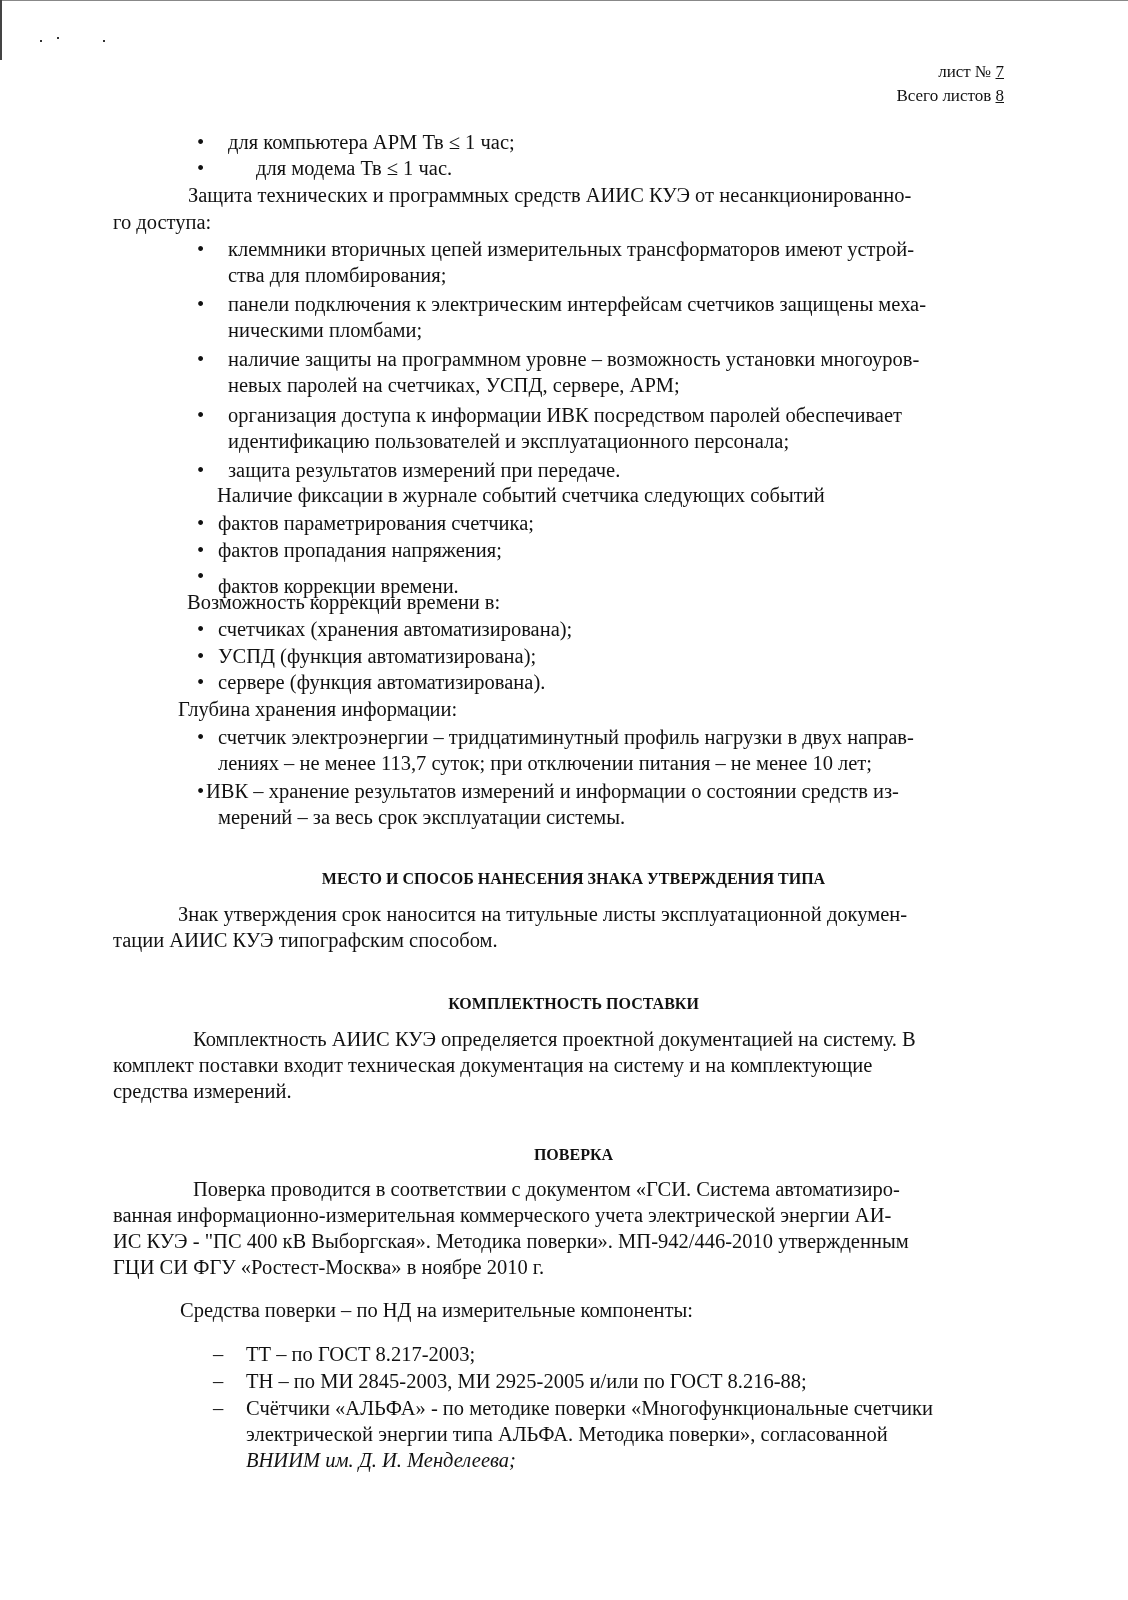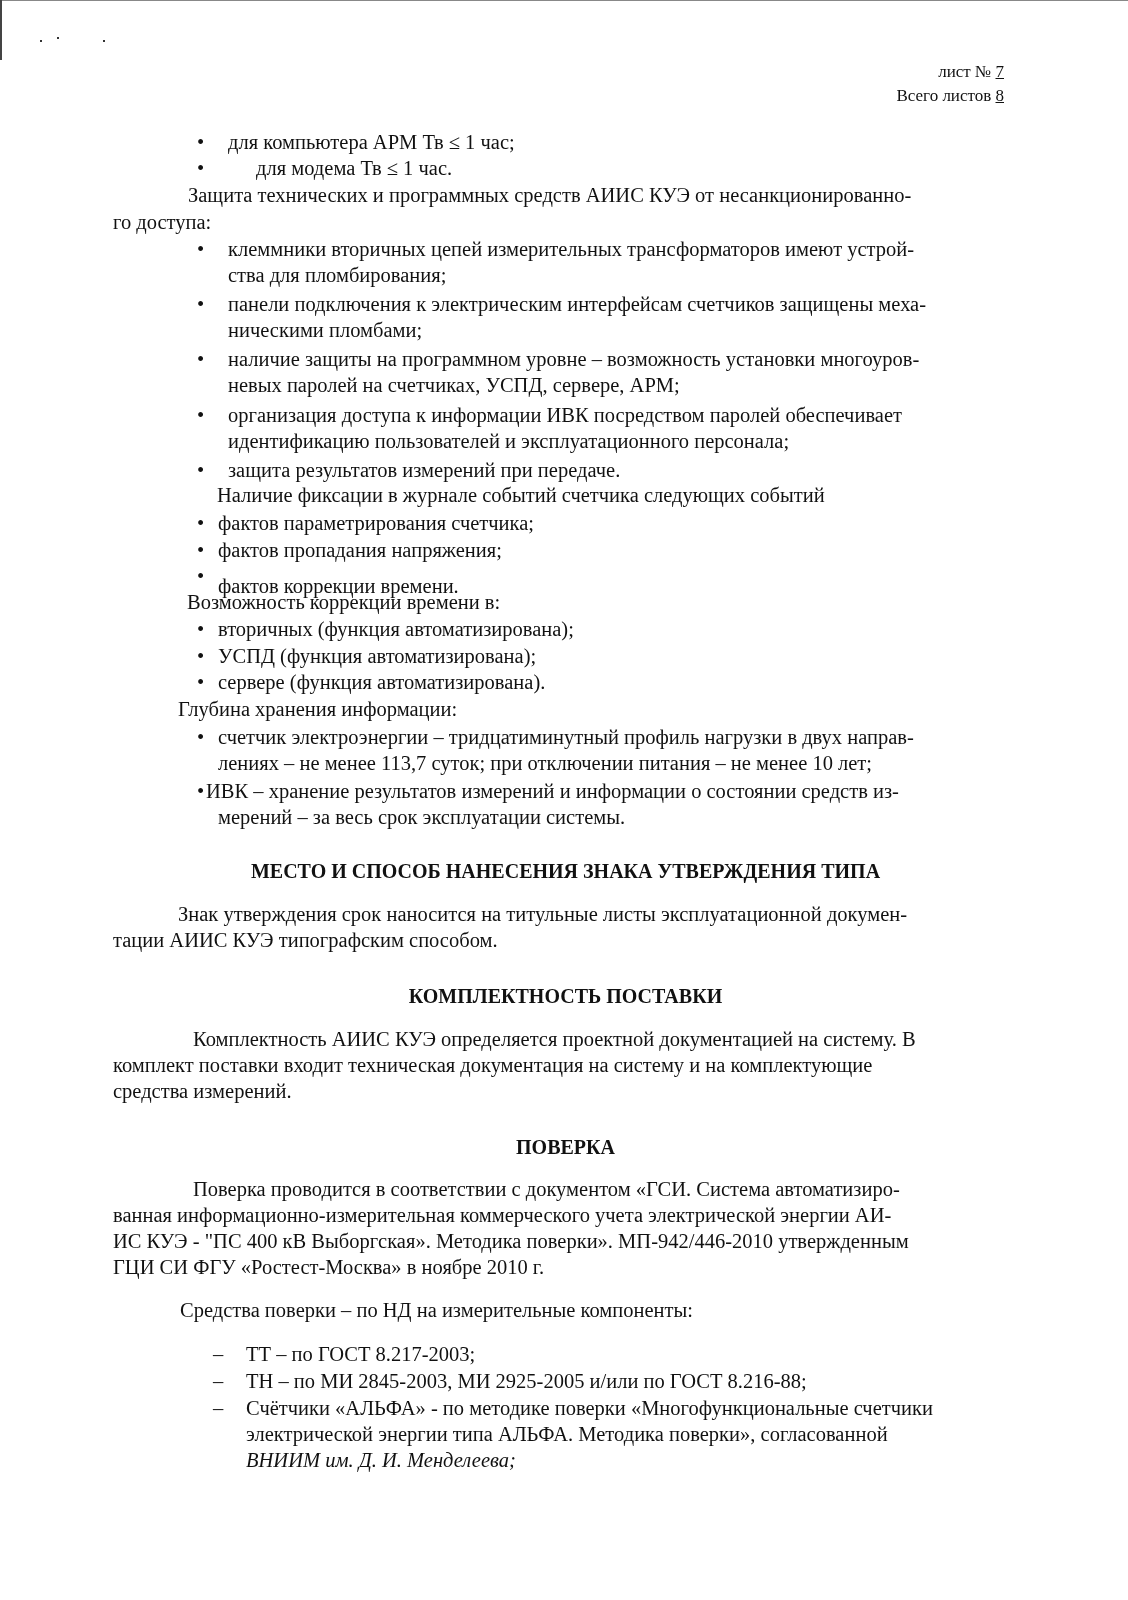--- a/index.html
+++ b/index.html
@@ -12,21 +12,21 @@
   }
   .scan-top { position: absolute; left: 0; top: 0; width: 1128px; height: 1px; background: #888; }
   .scan-left { position: absolute; left: 0; top: 0; width: 2px; height: 60px; background: #444; }
   .speck { position: absolute; width: 2px; height: 2px; background: #333; }
   .header-right {
     position: absolute; right: 124px; top: 60px; text-align: right; line-height: 24px; font-size: 17px;
   }
   .u { text-decoration: underline; }
   .line { display: block; white-space: nowrap; }
   h2 {
-    font-size: 20px; font-weight: bold; text-align: center; margin: 0; letter-spacing: 0; line-height: 26px;
+    font-size: 16px; font-weight: bold; text-align: center; margin: 8px; letter-spacing: 0; line-height: 26px;
   }
 </style>
 </head>
 <body>
 
 <div class="scan-top"></div>
 <div class="scan-left"></div>
 <div class="speck" style="left:40px;top:40px;"></div>
 <div class="speck" style="left:57px;top:37px;"></div>
 <div class="speck" style="left:103px;top:40px;"></div>
@@ -74,21 +74,21 @@
   <div style="position:absolute;left:187px;top:482px;margin-left:30px;" class="line">Наличие фиксации в журнале событий счетчика следующих событий</div>
   <div style="position:absolute;left:197px;top:510px;">•</div>
   <div style="position:absolute;left:218px;top:510px;font-family:Liberation Serif, serif;" class="line">фактов параметрирования счетчика;</div>
   <div style="position:absolute;left:197px;top:537px;">•</div>
   <div style="position:absolute;left:218px;top:537px;" class="line">фактов пропадания напряжения;</div>
   <div style="position:absolute;left:197px;top:563px;">•</div>
   <div style="position:absolute;left:218px;top:563px;margin-top:10px;" class="line">фактов коррекции времени.</div>
 
   <div style="position:absolute;left:187px;top:589px;" class="line">Возможность коррекции времени в:</div>
   <div style="position:absolute;left:197px;top:616px;">•</div>
-  <div style="position:absolute;left:218px;top:616px;" class="line">вторичных (функция автоматизирована);</div>
+  <div style="position:absolute;left:218px;top:616px;" class="line">счетчиках (хранения автоматизирована);</div>
   <div style="position:absolute;left:197px;top:643px;">•</div>
   <div style="position:absolute;left:218px;top:643px;" class="line">УСПД (функция автоматизирована);</div>
   <div style="position:absolute;left:197px;top:669px;">•</div>
   <div style="position:absolute;left:218px;top:669px;" class="line">сервере (функция автоматизирована).</div>
 
   <div style="position:absolute;left:178px;top:696px;" class="line">Глубина хранения информации:</div>
   <div style="position:absolute;left:197px;top:724px;">•</div>
   <div style="position:absolute;left:218px;top:724px;" class="line">счетчик электроэнергии – тридцатиминутный профиль нагрузки в двух направ-</div>
   <div style="position:absolute;left:218px;top:750px;" class="line">лениях – не менее 113,7 суток; при отключении питания – не менее 10 лет;</div>
   <div style="position:absolute;left:197px;top:778px;">•</div>

